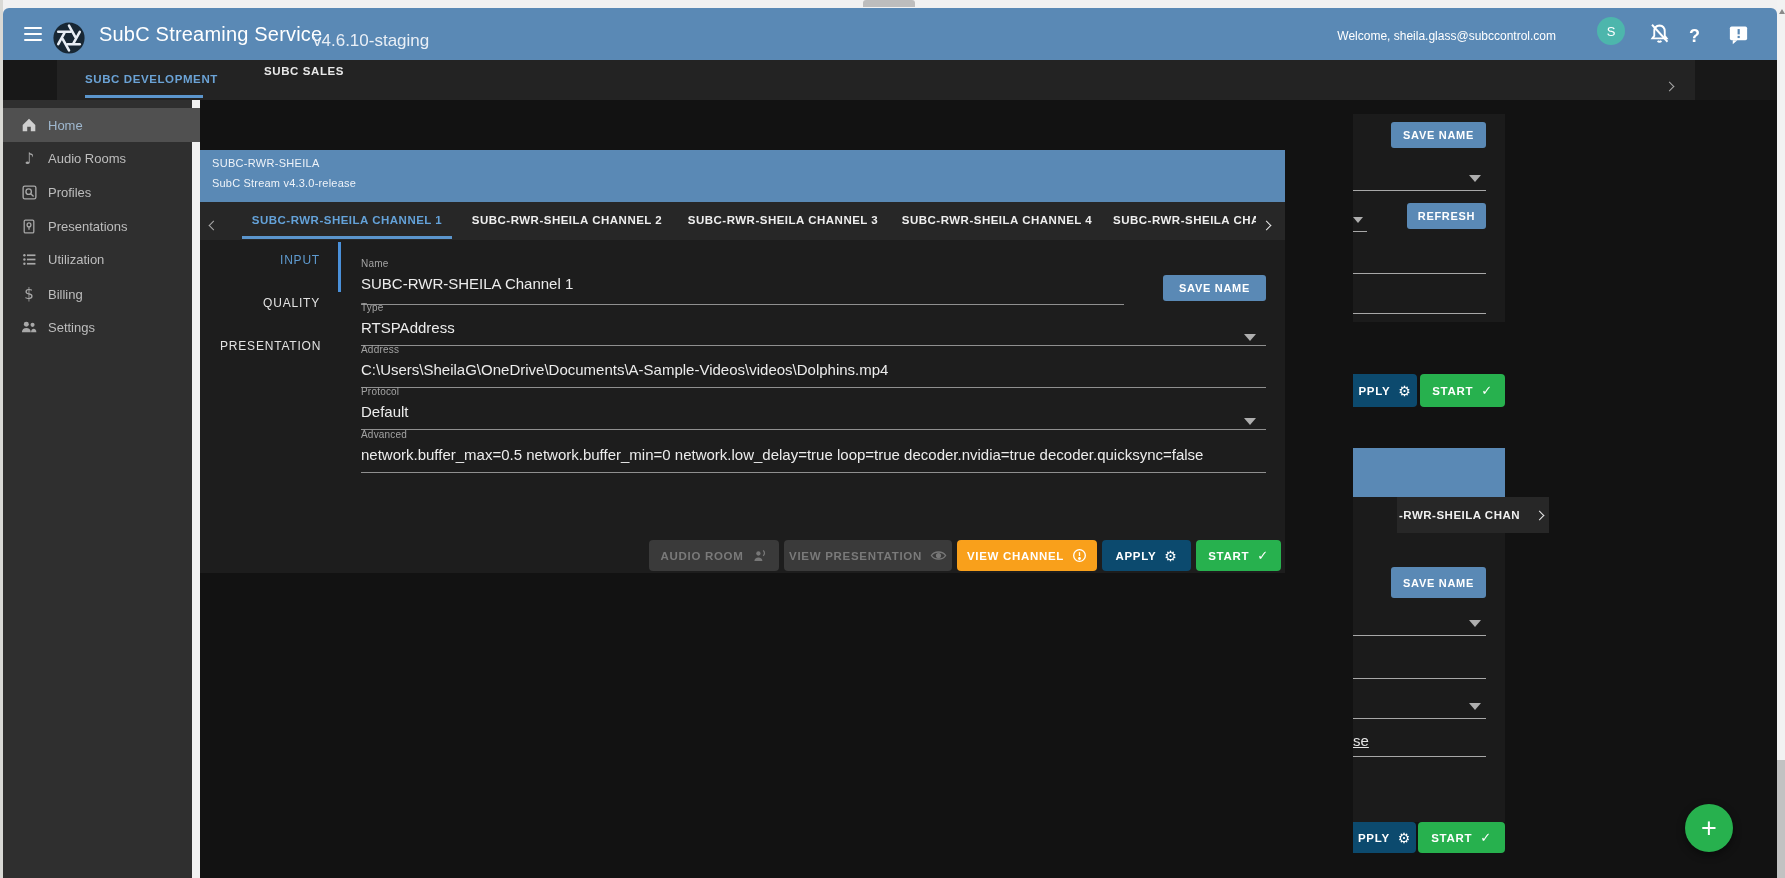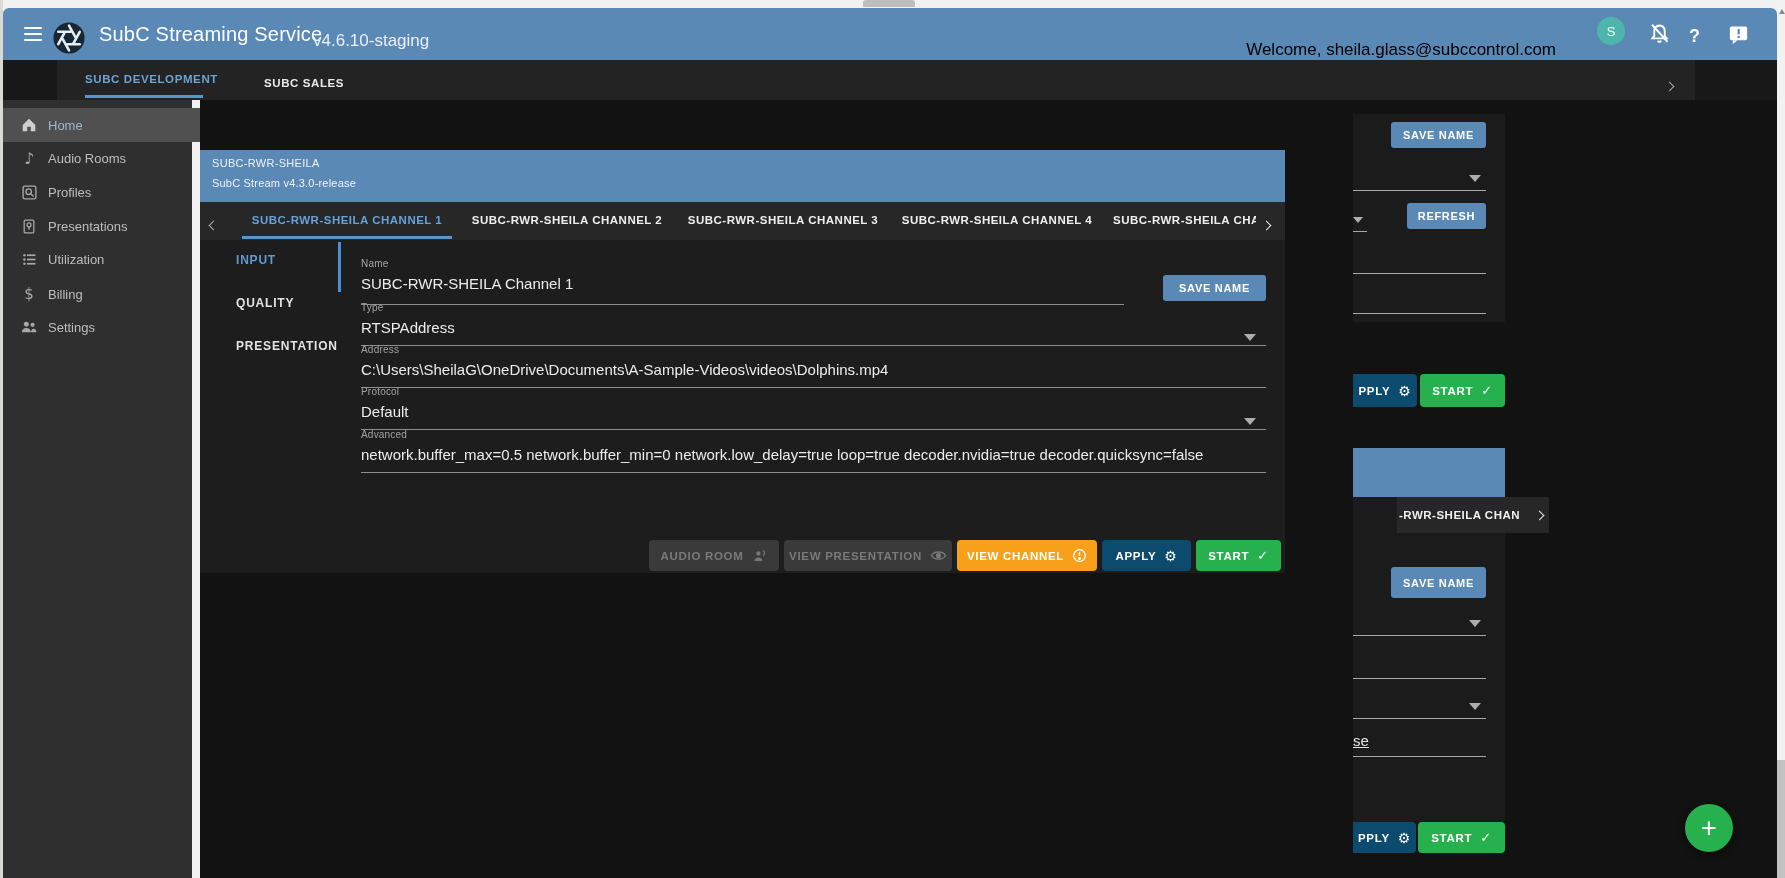--- a/index.html
+++ b/index.html
@@ -6,21 +6,21 @@
   *{box-sizing:border-box;}
   .screen{position:relative;width:1785px;height:878px;background:#f1f1f1;overflow:hidden;
     font-family:"Liberation Sans","DejaVu Sans",sans-serif;-webkit-font-smoothing:antialiased;}
   .abs{position:absolute;}
   .nowrap{white-space:nowrap;}
   
   .appbar{left:3px;top:8px;width:1774px;height:52px;background:#5a89b5;border-radius:6px 6px 0 0;}
   .burger span{display:block;width:18px;height:2.4px;background:#fff;margin:0 0 3.6px 0;border-radius:1px;}
   .title{color:#fff;font-size:20px;font-weight:500;letter-spacing:.2px;}
   .version{color:#e9eff6;font-size:17px;}
-  .welcome{color:#000000;font-size:17px;margin-top:11px;}
+  .welcome{color:#ffffff;font-size:12px;}
   .avatar{width:28px;height:28px;border-radius:50%;background:#4db6ac;color:#fff;font-size:13px;
     display:flex;align-items:center;justify-content:center;}
   .qmark{color:#fff;font-size:18px;font-weight:bold;}
   
   .orgstrip-bg{left:3px;top:60px;width:1774px;height:40px;background:#181818;}
   .orgstrip{left:57px;top:60px;width:1638px;height:40px;background:#232323;}
   .orgtab{font-size:11.5px;font-weight:bold;letter-spacing:.6px;color:#e8e8e8;}
   .orgtab.active{color:#6ba3d6;}
   .org-underline{background:#5b95cc;height:3px;}
   .chev{display:inline-block;width:7px;height:7px;border-top:1.8px solid #a9a9a9;border-right:1.8px solid #a9a9a9;}
@@ -38,21 +38,21 @@
   .mainbg{left:200px;top:100px;width:1577px;height:778px;background:#121212;}
   .card{left:200px;top:114px;width:1085px;height:423px;background:#1d1d1d;margin-top:36px;}
   .card-head{left:0;top:0;width:1085px;height:52px;background:#5a89b5;color:#eef3f9;}
   .card-head .l1{position:absolute;left:12px;top:7px;font-size:11px;letter-spacing:.3px;}
   .card-head .l2{position:absolute;left:12px;top:27px;font-size:11px;letter-spacing:.2px;}
   .chtabs{left:0;top:52px;width:1085px;height:38px;background:#272727;}
   .chtab{position:absolute;top:0;height:35px;display:flex;align-items:center;justify-content:center;
     font-size:11.5px;font-weight:bold;letter-spacing:.5px;color:#efefef;cursor:pointer;white-space:nowrap;}
   .chtab.active{color:#64a2d9;}
   .chtab-underline{position:absolute;left:42px;top:86px;width:210px;height:3px;background:#5b95cc;}
-  .subtab{position:absolute;left:36px;width:100px;text-align:left;font-size:12px;font-weight:bold;
+  .subtab{position:absolute;left:20px;width:100px;text-align:right;font-size:12px;font-weight:normal;
     letter-spacing:.8px;color:#e3e3e3;cursor:pointer;}
   .subtab.active{color:#5f9bd0;}
   .sub-vline{position:absolute;left:138px;top:92px;width:3px;height:50px;background:#4a90d9;}
   
   .field{position:absolute;left:161px;border-bottom:1px solid #8f8f8f;}
   .field .flabel{display:block;font-size:10px;color:#a3a3a3;letter-spacing:.2px;}
   .field .fvalue{display:block;font-size:15px;color:#ececec;margin-top:6px;white-space:nowrap;overflow:hidden;}
   .caret{width:0;height:0;border-left:6px solid transparent;border-right:6px solid transparent;
     border-top:7px solid #aeaeae;}
   
@@ -131,21 +131,21 @@
         <rect x="9.2" y="5.3" width="1.9" height="4.6" fill="#5a89b5"></rect>
         <rect x="9.2" y="11.2" width="1.9" height="1.9" fill="#5a89b5"></rect>
       </svg>
     </div>
   </div>
 
   <div class="abs orgstrip-bg"></div>
   <div class="abs orgstrip"></div>
   <div class="abs orgtab active nowrap" style="left:85px;top:73px;width:118px;text-align:center;">SUBC DEVELOPMENT</div>
   <div class="abs org-underline" style="left:85px;top:95px;width:118px;"></div>
-  <div class="abs orgtab nowrap" style="left:264px;top:77px;width:74px;text-align:center;">SUBC SALES</div>
+  <div class="abs orgtab nowrap" style="left:264px;top:65px;width:74px;text-align:center;">SUBC SALES</div>
   <div class="abs" style="left:1666px;top:76px;">
     <span class="chev r"></span>
   </div>
 
   <div class="abs mainbg"></div>
 
   <div class="abs sidebar">
     <div class="sb-row active" style="top:8px;">
       <span class="sb-ic">
         <svg width="18" height="18" viewBox="0 0 20 20">

